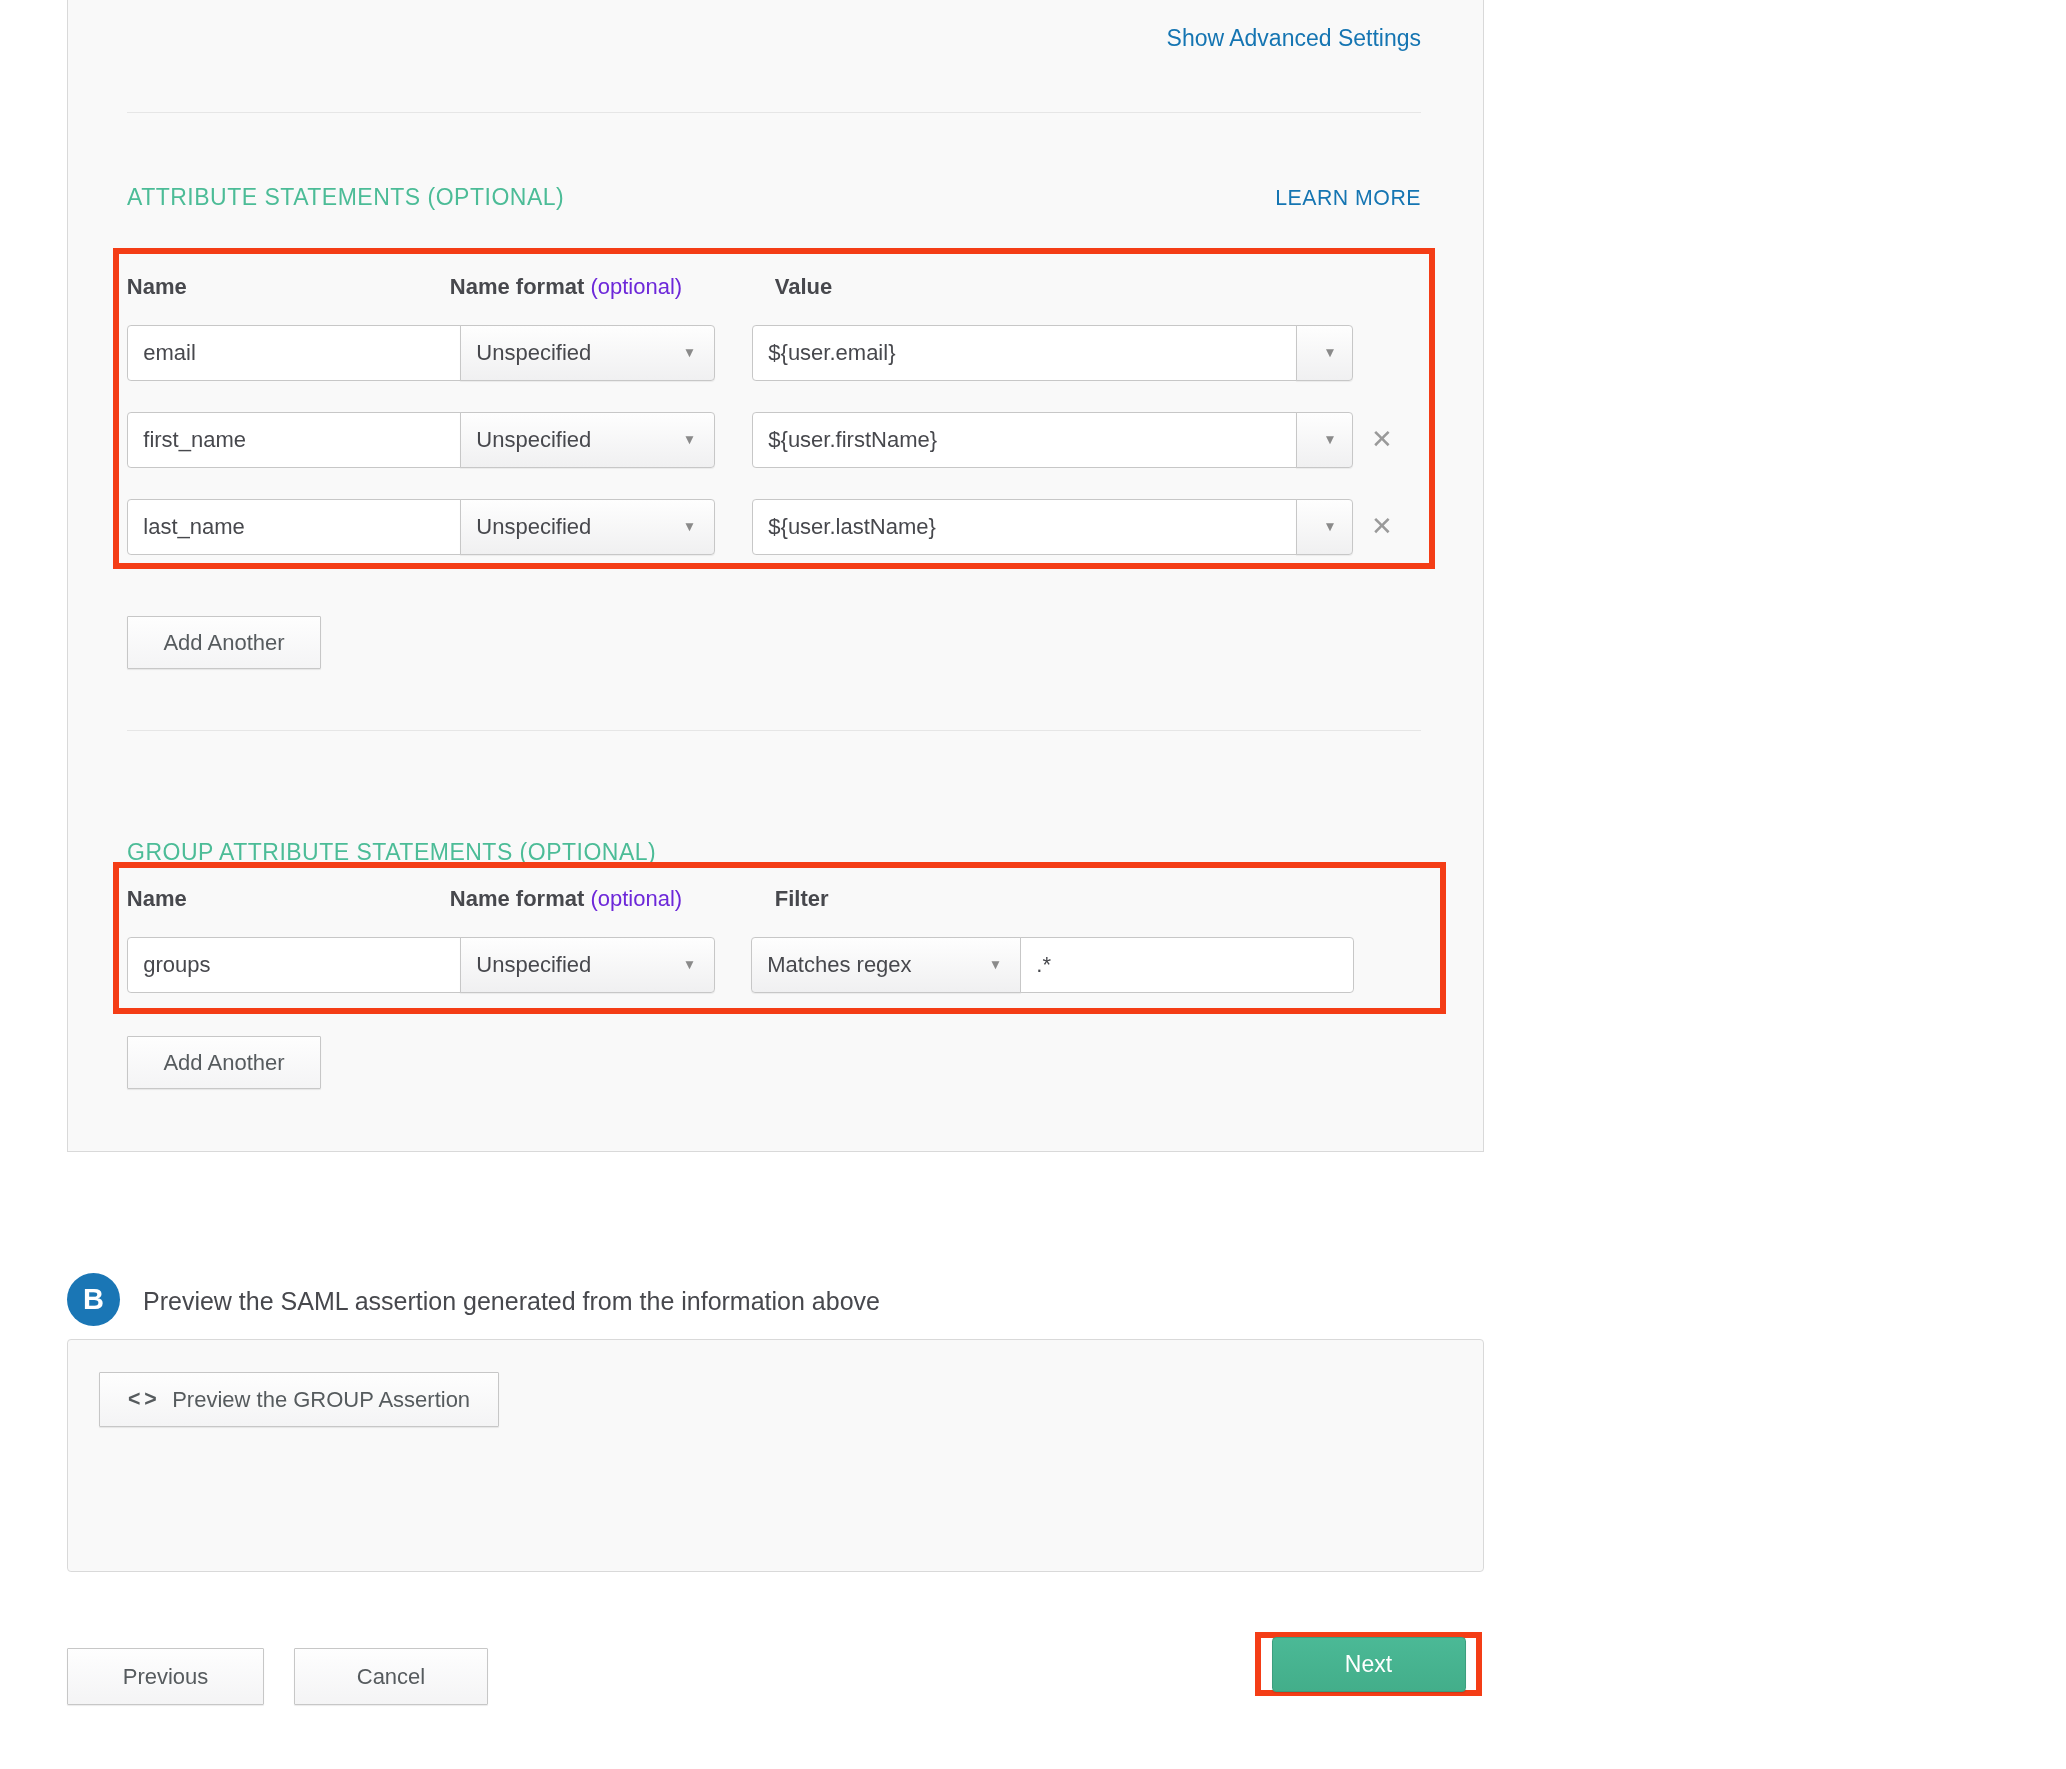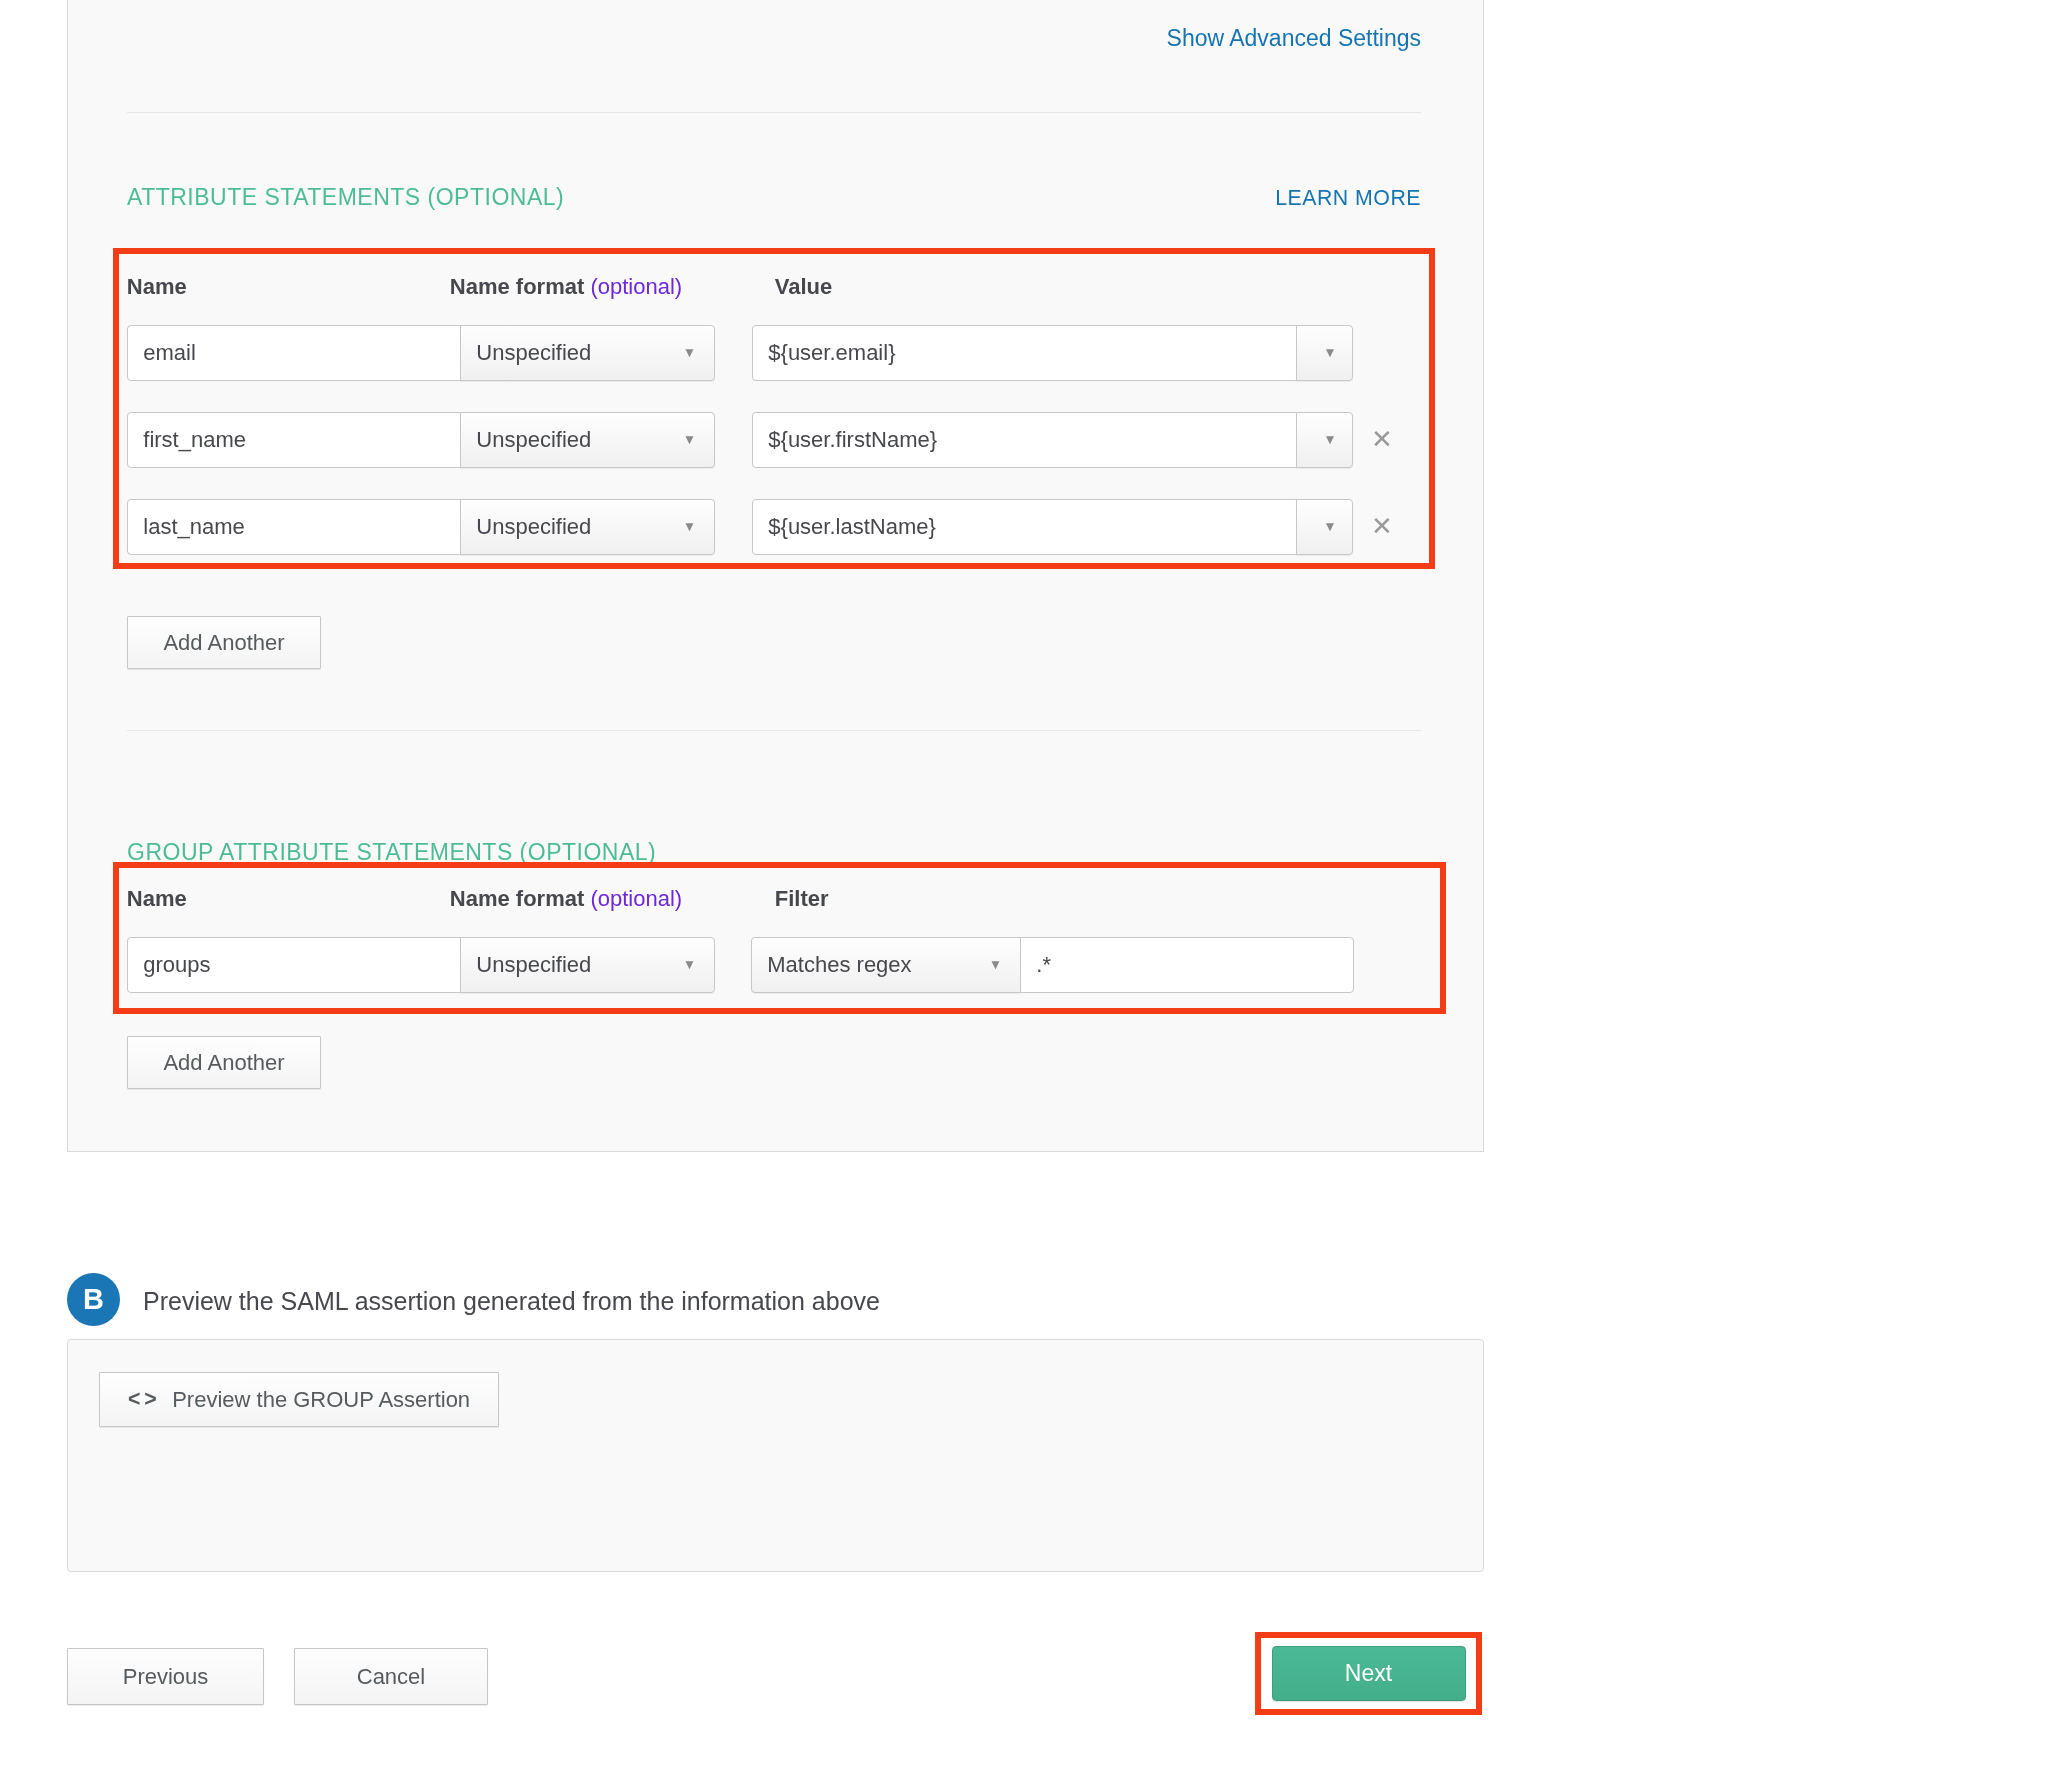--- a/index.html
+++ b/index.html
@@ -99,21 +99,21 @@
     position:absolute; left:0; right:0; top:128px; bottom:0;
     background:#efeff0; border-top:1px solid #dedede; border-radius:0 0 3.9px 3.9px;
     display:flex; align-items:center; padding-left:33px;
     font-size:22px; color:#a8a8a8;
   }
 
   
   .prev-btn { position:absolute; left:67px; top:1648px; width:197px; height:57px; }
   .cancel-btn { position:absolute; left:294px; top:1648px; width:194px; height:57px; }
   .next-redbox {
-    position:absolute; left:1255px; top:1632px; width:227px; height:83px;
+    position:absolute; left:1255px; top:1632px; width:227px; height:64px;
     border:6.8px solid #f43d16; display:flex; align-items:center; justify-content:center;
   }
   .next-btn {
     width:194px; height:55px; border:1px solid #3c9e7e; border-radius:3.9px;
     background:linear-gradient(#4bb996,#43ae8a); color:#fff; font-size:23px;
     font-family:"Liberation Sans", sans-serif;
     display:flex; align-items:center; justify-content:center; cursor:pointer;
     box-shadow:0 1px 1px rgba(0,0,0,0.12);
   }
 </style>

